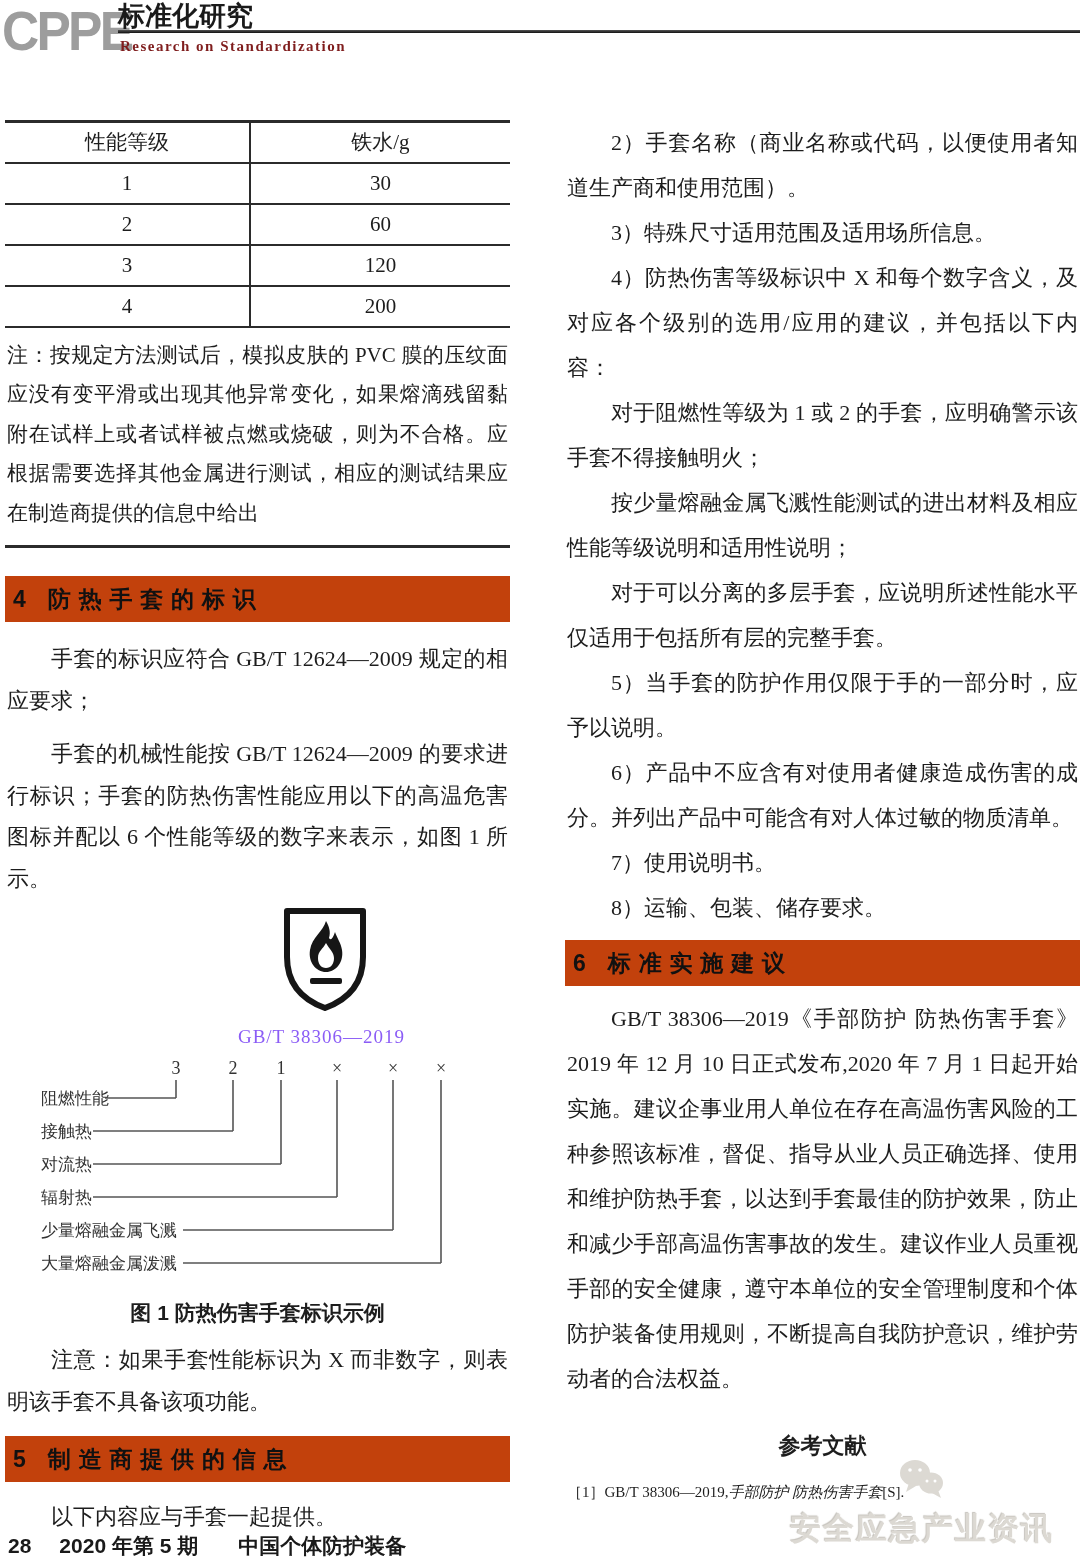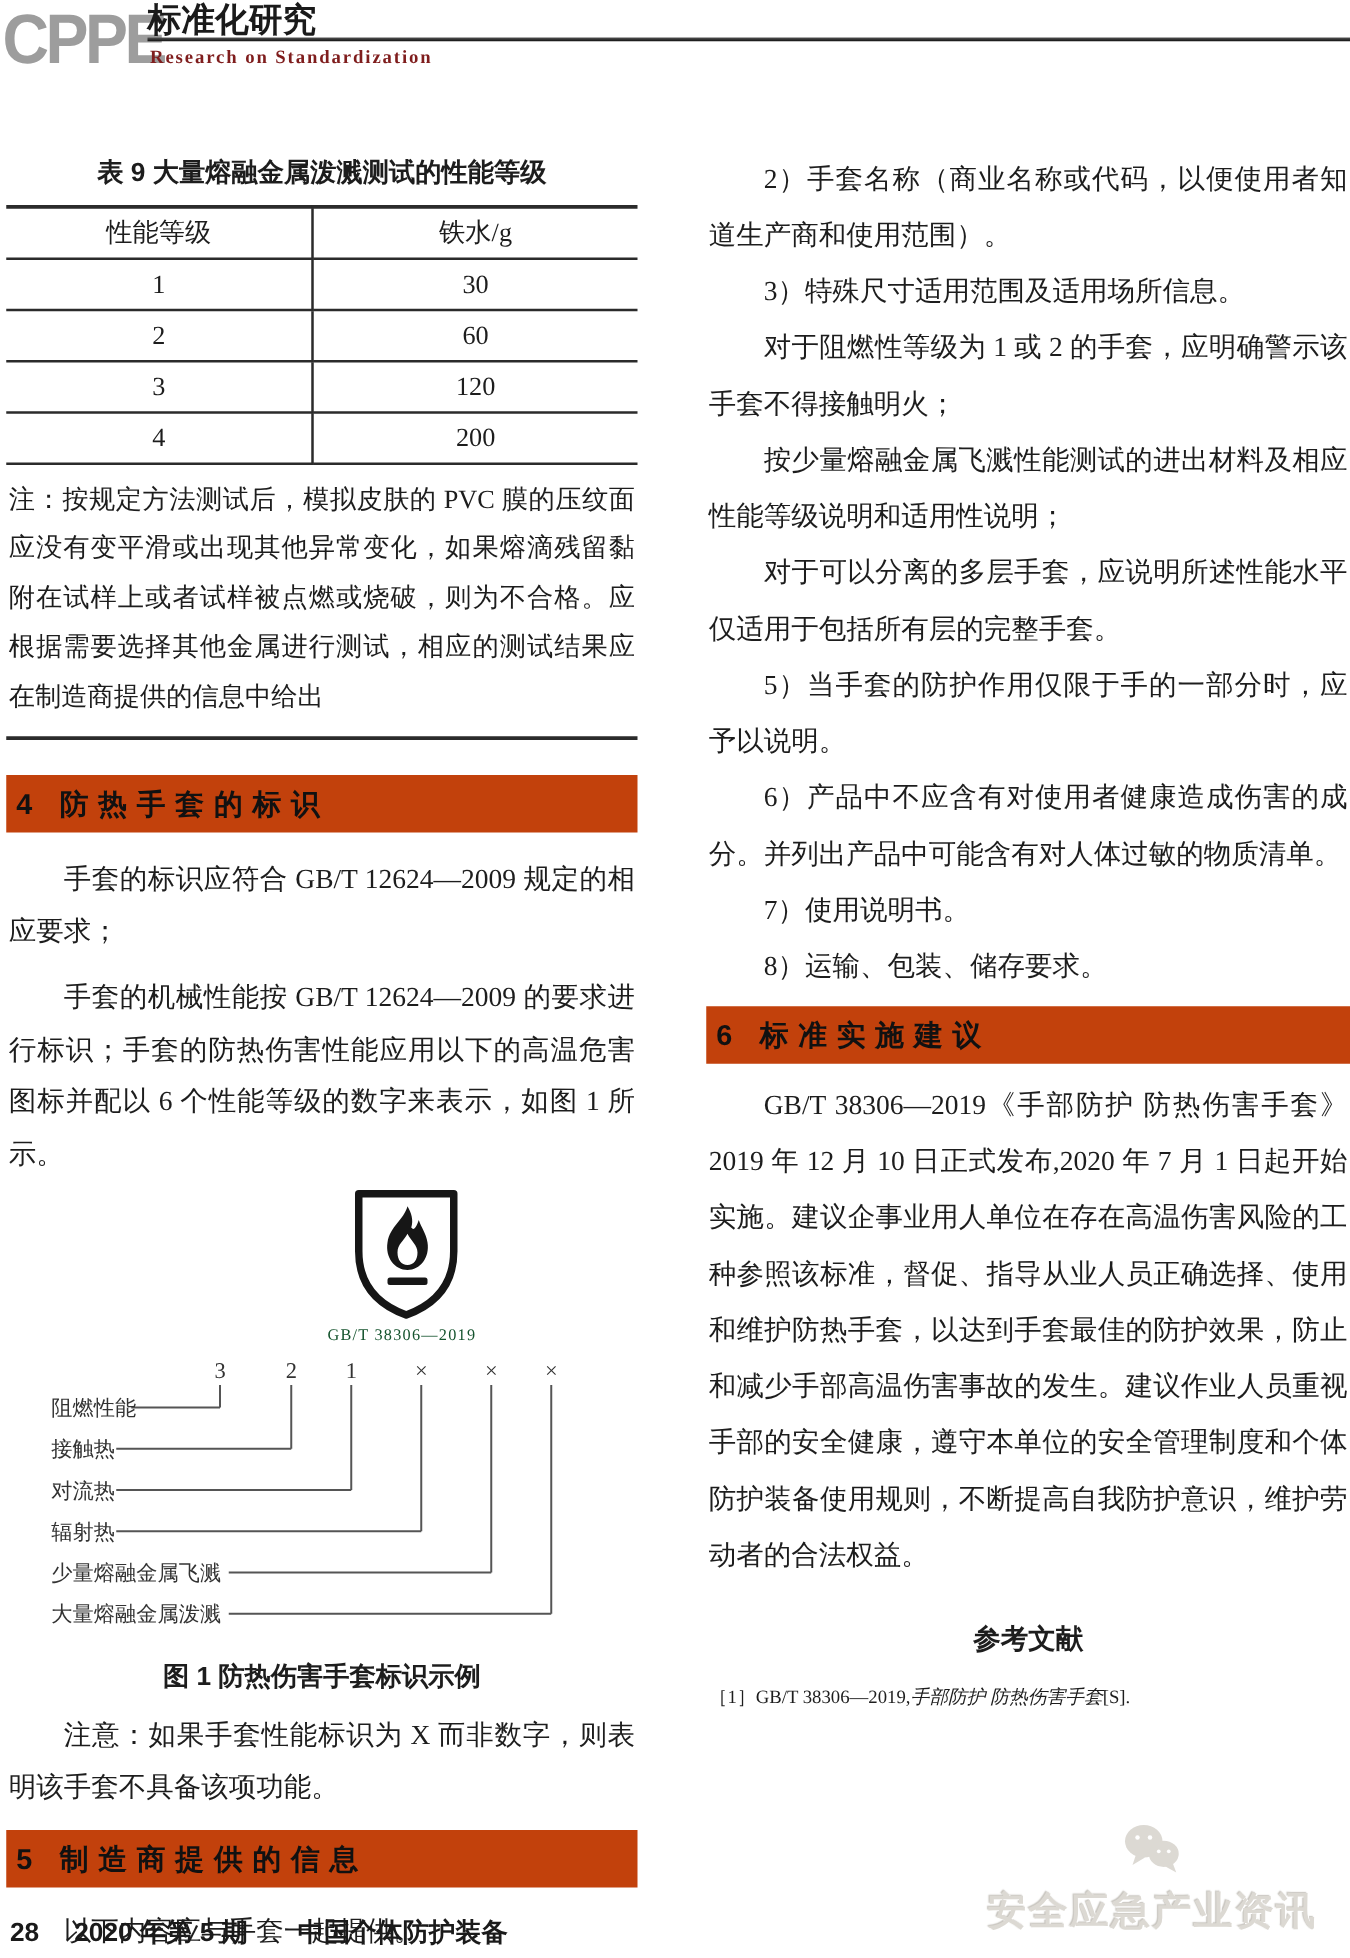--- a/index.html
+++ b/index.html
@@ -59,21 +59,21 @@
     font-size:22px; line-height:41.5px; text-align:justify;
     text-indent:2em; margin:12px 0 0; padding:0 2px;
   }
   .rc-para {
     font-size:22px; line-height:45px; text-align:justify;
     text-indent:2em; margin:0; padding:0 2px;
   }
   
   .fig { margin-top:4px; }
   .badge-svg { display:block; margin-left:276px; }
-  .badge-label { font-size:13px; letter-spacing:1px; text-align:center; padding-left:128px; margin-top:1px; color:#14532d; }
+  .badge-label { font-size:19px; letter-spacing:1px; text-align:center; padding-left:128px; margin-top:11px; color:#8b5cf6; }
   .diagram-svg { display:block; margin-top:8px; }
   .diagram-svg text { font-family:"Liberation Serif","DejaVu Serif",serif; fill:#333; }
   .fig-caption {
     font-family:"Liberation Sans","DejaVu Sans",sans-serif;
     font-weight:700; font-size:21px; text-align:center; margin-top:18px;
   }
   
   .ref-heading {
     font-family:"Liberation Sans","DejaVu Sans",sans-serif;
     font-weight:700; font-size:22px; text-align:center; margin:30px 0 22px;
@@ -106,21 +106,20 @@
 
   <header class="masthead">
     <div class="logo">CPPE</div>
     <div class="mast-zh">标准化研究</div>
     <div class="mast-rule"></div>
     <div class="mast-en">Research  on  Standardization</div>
   </header>
 
   <section class="col-left">
 
-    <div class="table-title">表 9 大量熔融金属泼溅测试的性能等级</div>
 
     <table class="spec">
       <thead>
         <tr>
           <th class="c1">性能等级</th>
           <th>铁水/g</th>
         </tr>
       </thead>
       <tbody>
         <tr>
@@ -188,20 +187,21 @@
     <p class="body-para">注意：如果手套性能标识为 X 而非数字，则表明该手套不具备该项功能。</p>
 
     <div class="section-bar" style="margin-top:14px">5  制造商提供的信息</div>
     <p class="body-para" style="margin-top:14px">以下内容应与手套一起提供。</p>
 
   </section>
 
   <section class="col-right">
     <p class="rc-para">2）手套名称（商业名称或代码，以便使用者知道生产商和使用范围）。</p>
     <p class="rc-para">3）特殊尺寸适用范围及适用场所信息。</p>
+    <p class="rc-para">4）防热伤害等级标识中 X 和每个数字含义，及对应各个级别的选用/应用的建议，并包括以下内容：</p>
     <p class="rc-para">对于阻燃性等级为 1 或 2 的手套，应明确警示该手套不得接触明火；</p>
     <p class="rc-para">按少量熔融金属飞溅性能测试的进出材料及相应性能等级说明和适用性说明；</p>
     <p class="rc-para">对于可以分离的多层手套，应说明所述性能水平仅适用于包括所有层的完整手套。</p>
     <p class="rc-para">5）当手套的防护作用仅限于手的一部分时，应予以说明。</p>
     <p class="rc-para">6）产品中不应含有对使用者健康造成伤害的成分。并列出产品中可能含有对人体过敏的物质清单。</p>
     <p class="rc-para">7）使用说明书。</p>
     <p class="rc-para">8）运输、包装、储存要求。</p>
 
     <div class="section-bar" style="margin:10px 0 10px">6  标准实施建议</div>
     <p class="rc-para">GB/T 38306—2019《手部防护 防热伤害手套》2019 年 12 月 10 日正式发布,2020 年 7 月 1 日起开始实施。建议企事业用人单位在存在高温伤害风险的工种参照该标准，督促、指导从业人员正确选择、使用和维护防热手套，以达到手套最佳的防护效果，防止和减少手部高温伤害事故的发生。建议作业人员重视手部的安全健康，遵守本单位的安全管理制度和个体防护装备使用规则，不断提高自我防护意识，维护劳动者的合法权益。</p>

